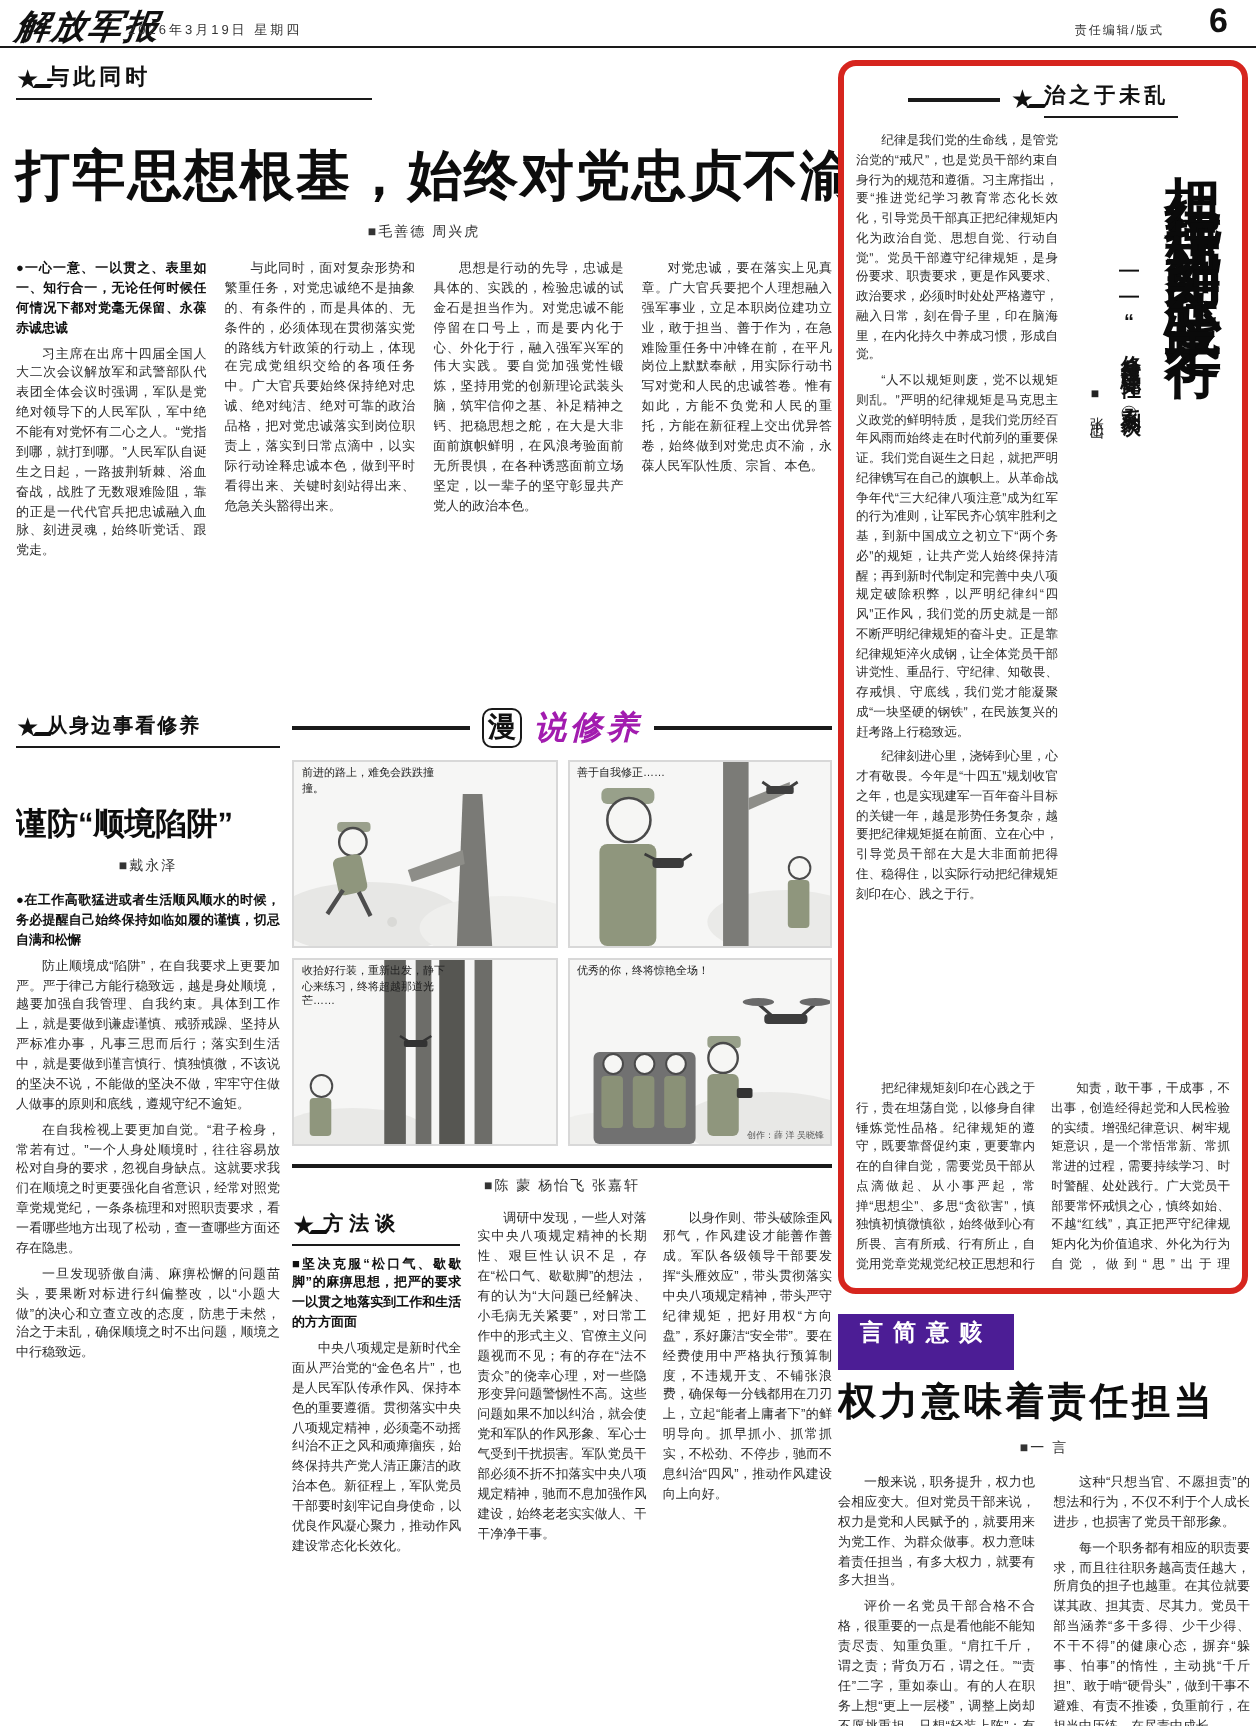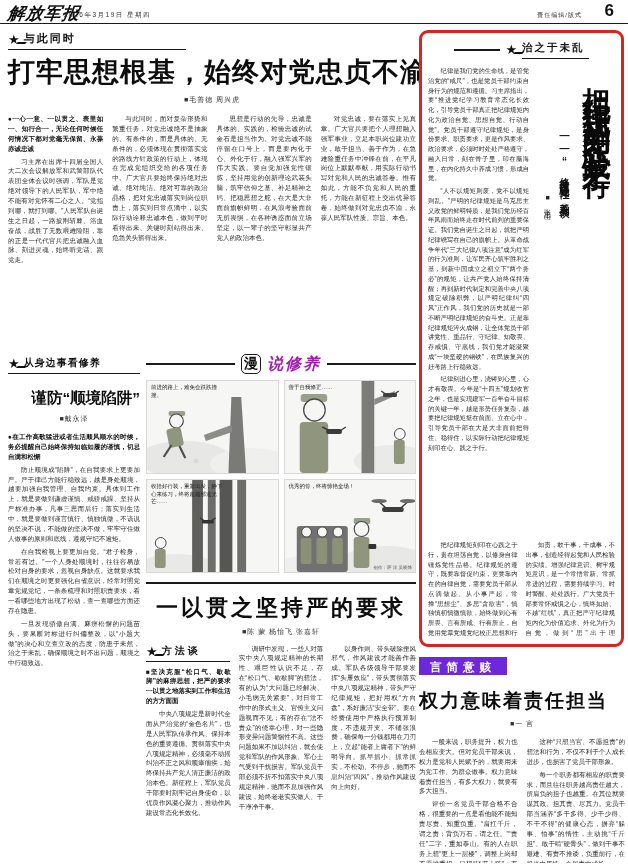--- a/index.html
+++ b/index.html
@@ -18,29 +18,29 @@
   .badge .btxt{font-size:11px;font-weight:900;letter-spacing:2px;color:#111;white-space:nowrap;}
   .star{position:relative;font-size:13px;line-height:12px;color:#111;}
   .star i{position:absolute;left:9px;top:8px;width:9px;height:2px;background:#111;transform:skewX(-40deg);}
   .byline{text-align:center;font-size:7px;color:#333;letter-spacing:1px;}
   .bodytxt p{margin:0 0 3px 0;font-size:6.5px;line-height:1.52;text-align:justify;color:#2b2b2b;text-indent:2em;}
   .bodytxt p.lead{font-weight:700;color:#111;text-indent:0;}
   .hline{flex:1;height:1.5px;background:#1a1a1a;}
   
   .art1{position:absolute;left:8px;top:31px;width:408px;}
   .art1 .badge{width:178px;}
-  .art1 h1{margin:4px 0 0 0;text-align:center;font-size:27px;font-weight:900;letter-spacing:1px;color:#0d0d0d;white-space:nowrap;}
+  .art1 h1{margin:20px 0 0 0;text-align:center;font-size:27px;font-weight:900;letter-spacing:1px;color:#0d0d0d;white-space:nowrap;}
   .art1 .byline{margin-top:5px;}
   .cols4{display:flex;gap:9px;margin-top:9px;height:222px;overflow:hidden;}
   .cols4 .col{flex:1;overflow:hidden;}
   
   .shenbian{position:absolute;left:8px;top:356px;width:132px;height:508px;overflow:hidden;}
   .shenbian .badge{width:132px;}
   .shenbian .badge .btxt{font-size:10px;letter-spacing:1px;}
-  .shenbian h2{margin:14px 0 0 0;text-align:right;font-size:15.5px;font-weight:900;color:#0d0d0d;white-space:nowrap;}
+  .shenbian h2{margin:28px 0 0 0;text-align:left;font-size:15.5px;font-weight:900;color:#0d0d0d;white-space:nowrap;}
   .shenbian .byline{margin-top:5px;}
   .shenbian .bodytxt{margin-top:8px;}
   
   .mid{position:absolute;left:146px;top:352px;width:270px;}
   .comic-hd{display:flex;align-items:center;gap:6px;height:24px;}
   .man-ico{border:1.6px solid #1a1a1a;border-radius:5px;font-size:14px;font-weight:900;padding:0 2px;color:#111;}
   .man-txt{font-size:16px;font-weight:900;letter-spacing:2px;color:#a21caf;font-style:italic;}
   .panels{display:grid;grid-template-columns:1fr 1fr;gap:5px;margin-top:4px;}
   .panel{position:relative;height:92px;background:#f6f6f5;border:1px solid #d8d8d8;overflow:hidden;}
   .panel svg{display:block;width:100%;height:100%;}
@@ -64,21 +64,21 @@
   .zx-coltop p{margin:0 0 3px 0;font-size:6.3px;line-height:1.55;text-align:justify;text-indent:2em;color:#2b2b2b;}
   .vblock{display:flex;flex-direction:row;margin-left:auto;}
   .v{writing-mode:vertical-rl;text-orientation:upright;}
   .v-byline{font-size:7px;color:#222;margin-top:128px;height:70px;letter-spacing:2px;}
   .v-sub{font-size:10px;font-weight:700;color:#111;margin:64px 2px 0 5px;height:350px;letter-spacing:2px;}
   .v-title{font-size:28px;font-weight:900;color:#0a0a0a;letter-spacing:7px;height:462px;margin-left:4px;}
   .zx-bottom{display:flex;gap:8px;height:96px;margin-top:6px;overflow:hidden;}
   .zx-bottom .col{flex:1;overflow:hidden;}
   .zx-bottom p{margin:0 0 3px 0;font-size:6.3px;line-height:1.55;text-align:justify;text-indent:2em;color:#2b2b2b;}
   
-  .yjbadge{position:absolute;left:419px;top:657px;width:88px;height:18px;background:#6d28d9;color:#fff;
+  .yjbadge{position:absolute;left:419px;top:657px;width:88px;height:28px;background:#4c1d95;color:#fff;
            font-size:11.5px;font-weight:900;letter-spacing:5px;text-align:center;line-height:21px;}
   .quanli{position:absolute;left:419px;top:685px;width:206px;height:179px;overflow:hidden;}
   .quanli h3{margin:3px 0 0 0;font-size:19px;font-weight:900;letter-spacing:2px;color:#0d0d0d;white-space:nowrap;}
   .quanli .byline{margin-top:5px;}
   .cols2{display:flex;gap:9px;margin-top:8px;height:126px;overflow:hidden;}
   .cols2 .col{flex:1;overflow:hidden;}
 </style>
 </head>
 <body>
 
@@ -205,21 +205,20 @@
           <rect x="99" y="27" width="22" height="5" rx="2" fill="#3d3d3d"></rect>
           <path d="M96 22 L103 28 M125 22 L118 28" stroke="#3d3d3d" stroke-width="1.6"></path>
           <ellipse cx="96" cy="21" rx="8" ry="2" fill="#6a6a6a"></ellipse>
           <ellipse cx="125" cy="21" rx="8" ry="2" fill="#6a6a6a"></ellipse>
         </svg>
         <div class="cap">优秀的你，终将惊艳全场！</div>
         <div class="credit">创作：薛 洋 吴晓锋</div>
       </div>
     </div>
     <div class="rule"></div>
-    <h2>一以贯之坚持严的要求</h2>
     <div class="byline">■陈 蒙 杨怡飞 张嘉轩</div>
     <div class="cols3 bodytxt">
       <div class="col">
         <div class="badge">
           <span class="star">★<i></i></span>
           <span class="btxt">方法谈</span>
         </div>
         <p class="lead">■坚决克服“松口气、歇歇脚”的麻痹思想，把严的要求一以贯之地落实到工作和生活的方方面面</p>
         <p>中央八项规定是新时代全面从严治党的“金色名片”，也是人民军队传承作风、保持本色的重要遵循。贯彻落实中央八项规定精神，必须毫不动摇纠治不正之风和顽瘴痼疾，始终保持共产党人清正廉洁的政治本色。新征程上，军队党员干部要时刻牢记自身使命，以优良作风凝心聚力，推动作风建设常态化长效化。</p>
       </div>

